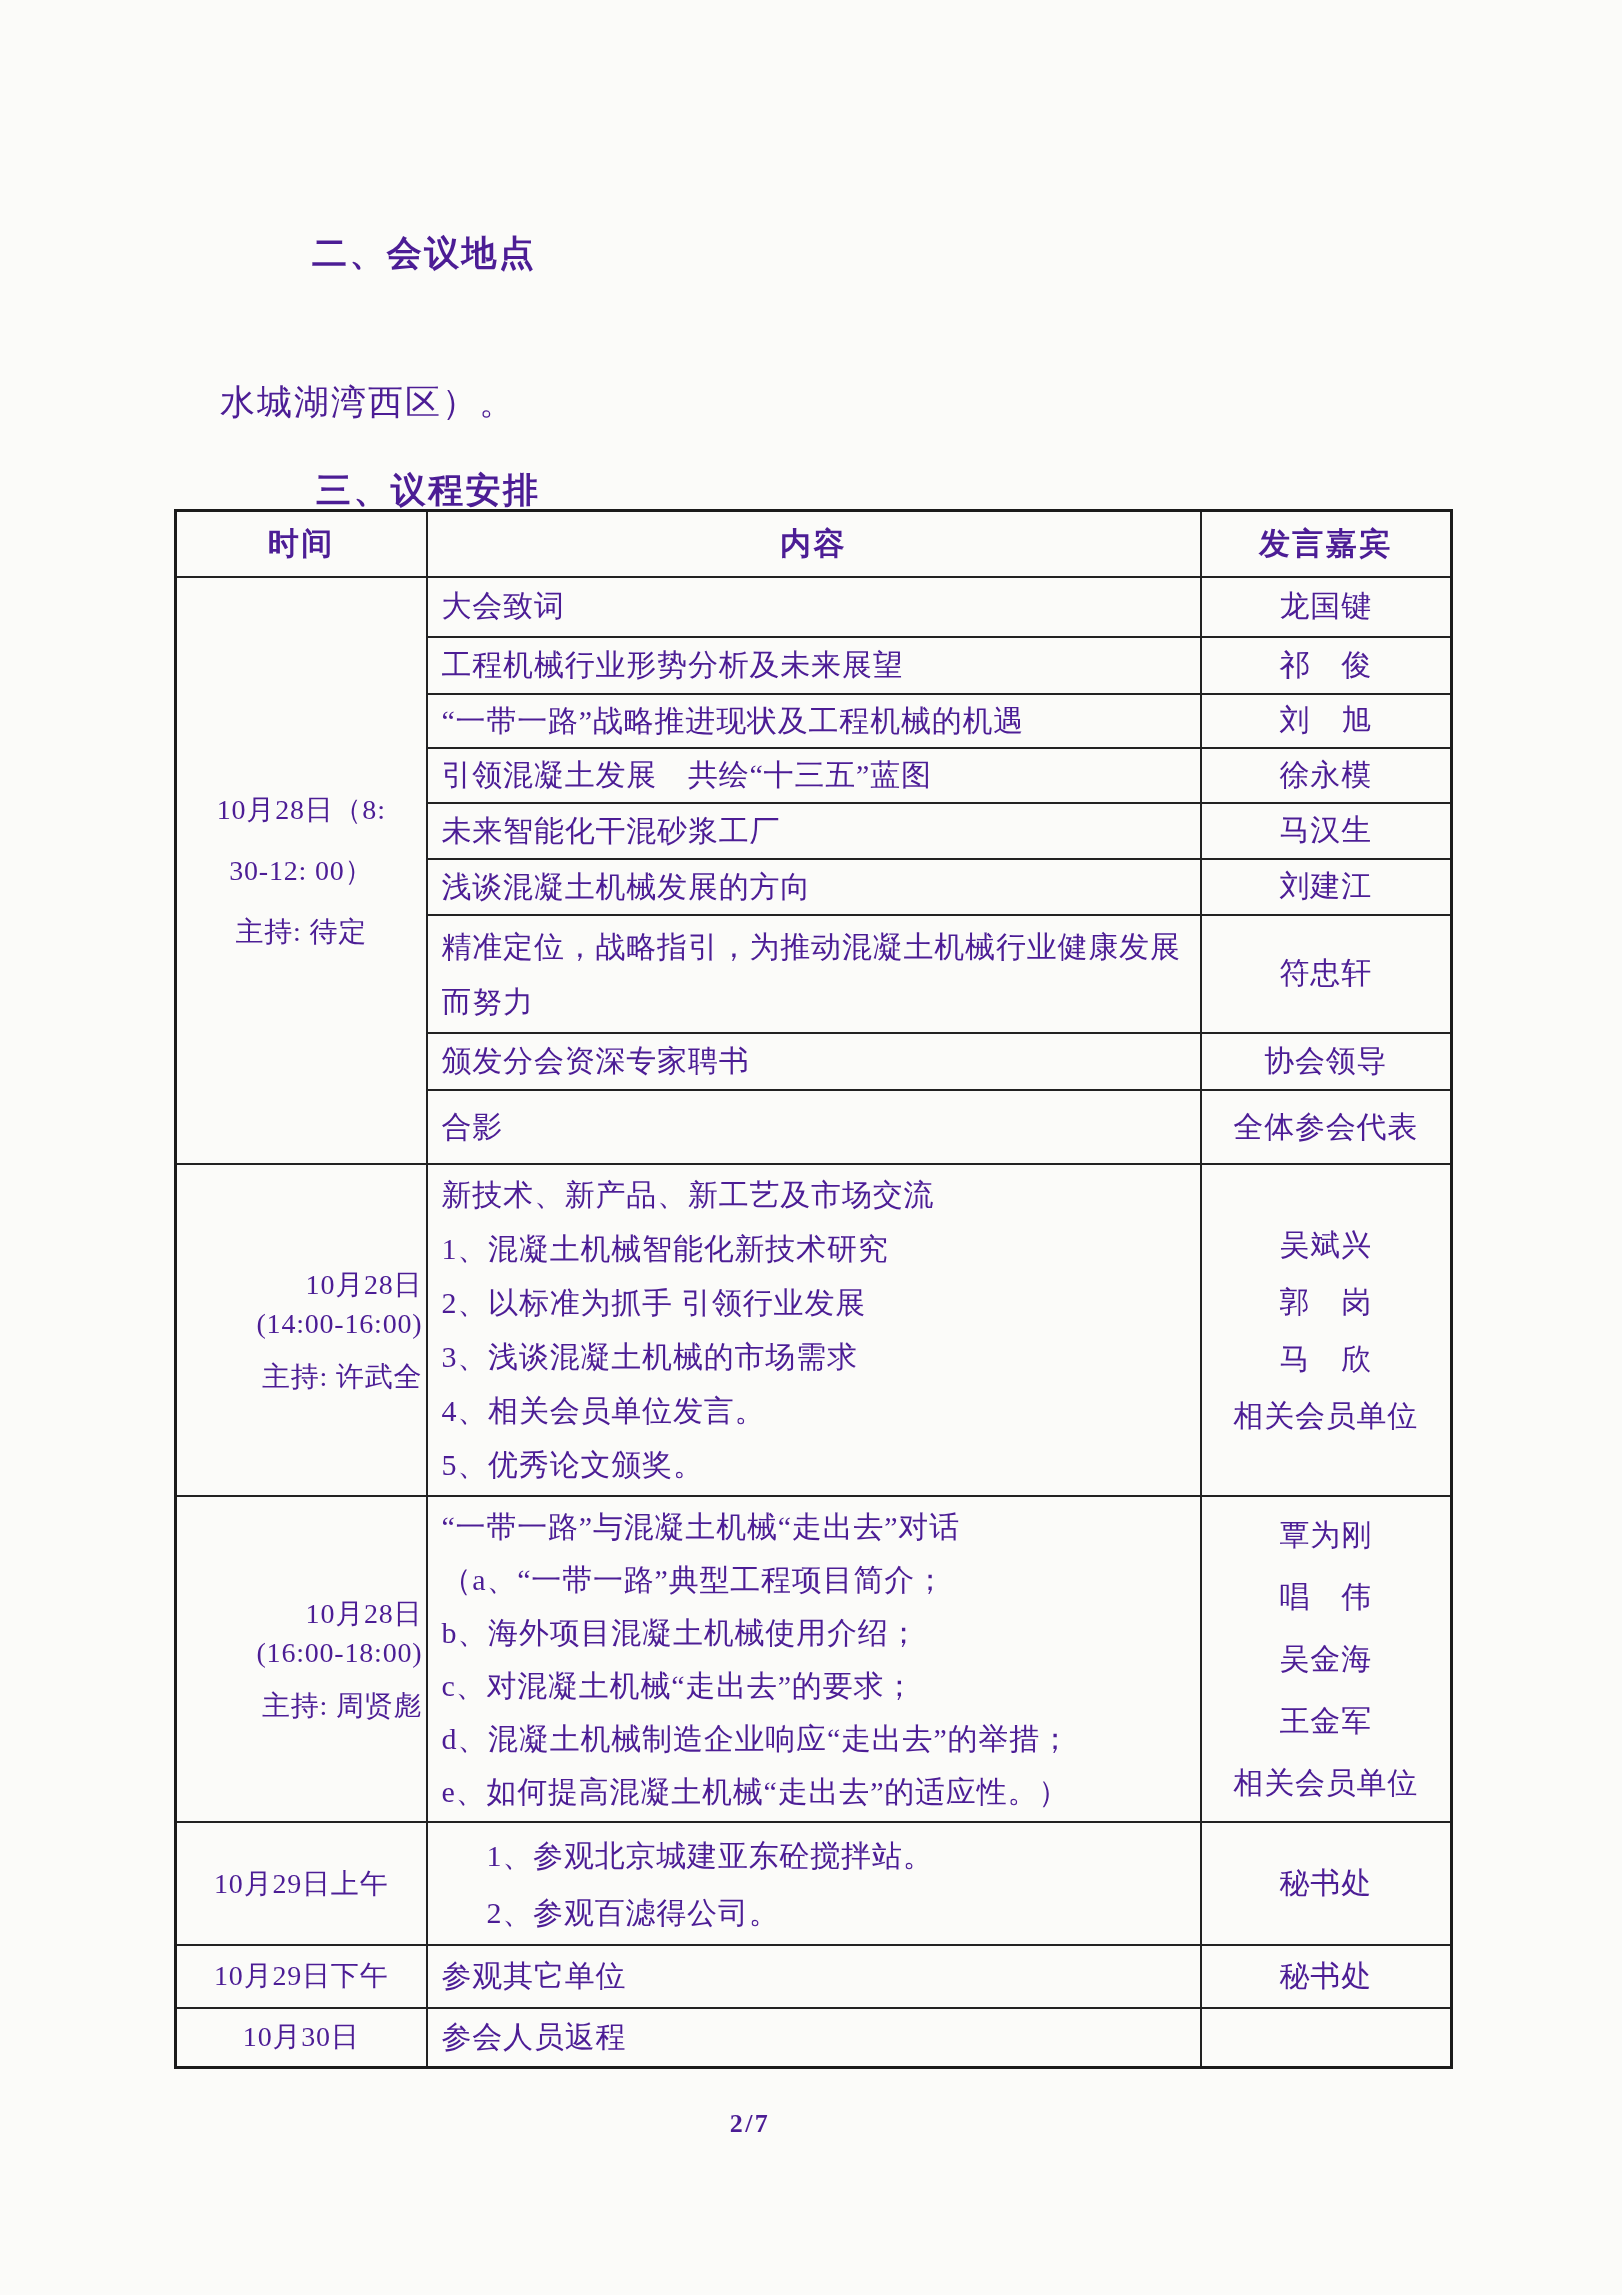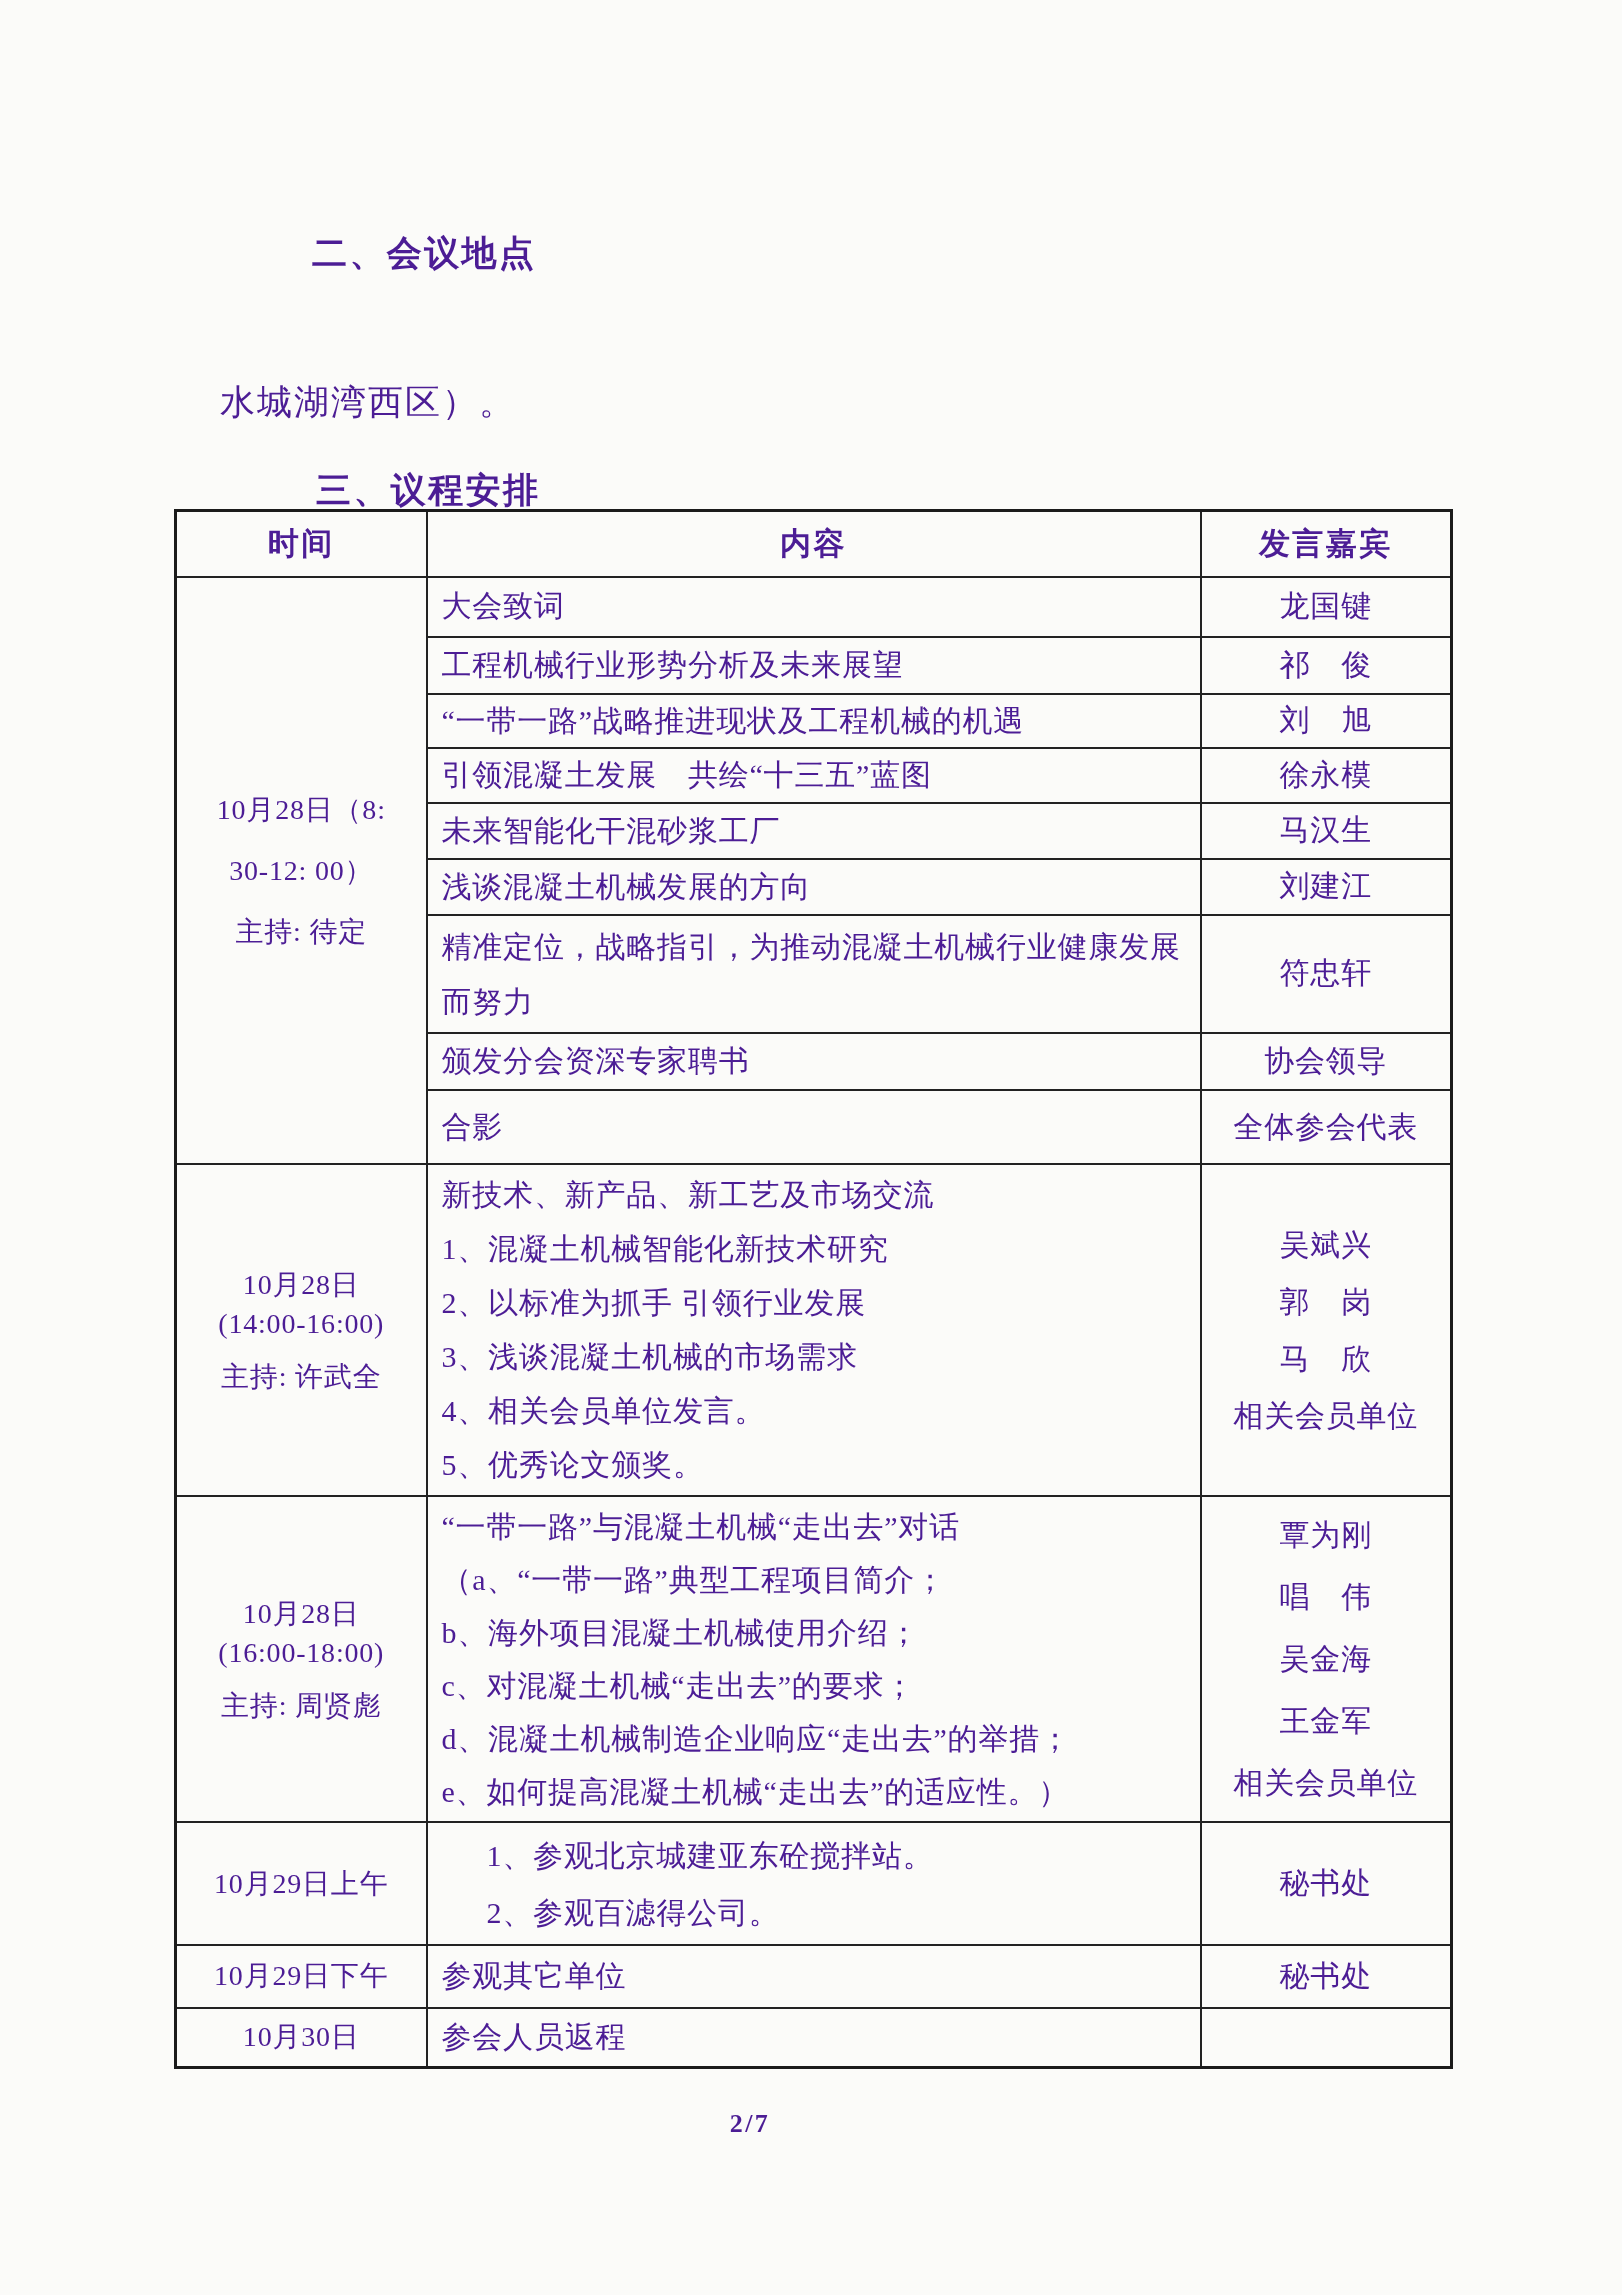--- a/index.html
+++ b/index.html
@@ -42,21 +42,21 @@
     font-size:31px;font-weight:bold;letter-spacing:2.4px;text-align:center;margin-top:32px;
   }
   td.ct{
     text-align:left;padding:3.1px 7.9px 3.1px 14px;
     font-size:30px;letter-spacing:0.8px;line-height:1.55;
   }
   td.ct.lh70{line-height:55px;margin-top:24px;}
   td.sp{text-align:center;font-size:30px;letter-spacing:0.8px;padding:0 9px;}
   td.tm{text-align:center;font-size:28px;letter-spacing:0.8px;padding:0 3.1px;}
   .tl1 div{line-height:61px;white-space:nowrap;}
-  .tl23 div{line-height:39px;white-space:nowrap;}
+  .tl23 div{line-height:39px;white-space:nowrap;text-align:right;}
   .tl23 div.host{margin-top:14px;}
   .cl div{line-height:54px;white-space:nowrap;}
   .cl.cl-s3 div{line-height:53px;}
   .cl.two div{line-height:57px;margin-left:45px;}
   .sl div{white-space:nowrap;}
   .sl.sl2 div{line-height:57px;}
   .sl.sl3 div{line-height:62px;}
   .pageno{
     position:absolute;left:695px;top:2109px;width:110px;
     text-align:center;font-size:26px;font-weight:bold;letter-spacing:2.4px;

